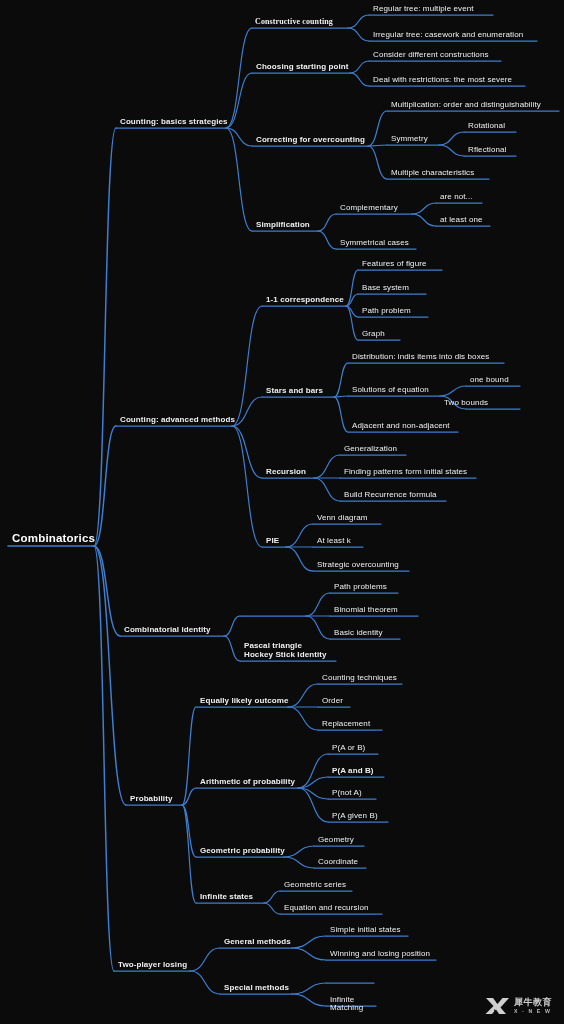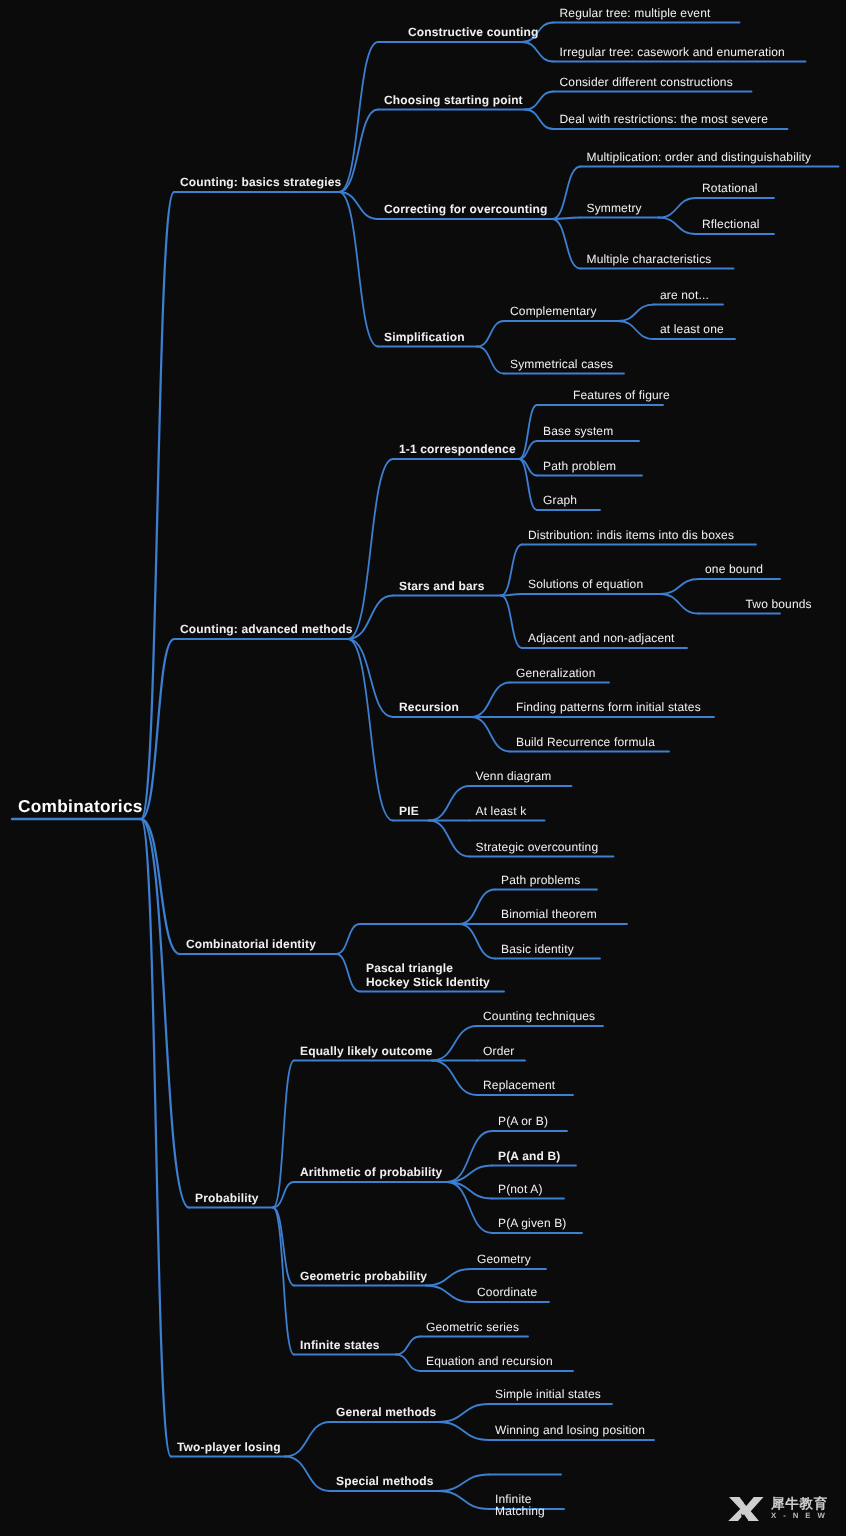--- a/index.html
+++ b/index.html
@@ -182,21 +182,21 @@
       <line x1="326" y1="983" x2="374" y2="983" stroke="#3d7fd0" stroke-width="1.25" stroke-linecap="round"></line>
       <line x1="326" y1="1006" x2="376" y2="1006" stroke="#3d7fd0" stroke-width="1.25" stroke-linecap="round"></line>
     </svg>
   <div id="nodes">
       <div class="node root" style="left: 8px; top: 533px;">
         <span class="lbl">Combinatorics</span>
       </div>
       <div class="node lv1" style="left: 116px; top: 118px;">
         <span class="lbl">Counting: basics strategies</span>
       </div>
-      <div class="node lv2" style="left: 268px; top: 18px;">
+      <div class="node lv2" style="left: 251px; top: 18px; font-family: Liberation Serif, serif;">
         <span class="lbl">Constructive counting</span>
       </div>
       <div class="node lv3" style="left: 369px; top: 5px;">
         <span class="lbl">Regular tree: multiple event</span>
       </div>
       <div class="node lv3" style="left: 369px; top: 31px;">
         <span class="lbl">Irregular tree: casework and enumeration</span>
       </div>
       <div class="node lv2" style="left: 252px; top: 63px;">
         <span class="lbl">Choosing starting point</span>
@@ -239,21 +239,21 @@
       </div>
       <div class="node lv3" style="left: 336px; top: 239px;">
         <span class="lbl">Symmetrical cases</span>
       </div>
       <div class="node lv1" style="left: 116px; top: 416px;">
         <span class="lbl">Counting: advanced methods</span>
       </div>
       <div class="node lv2" style="left: 262px; top: 296px;">
         <span class="lbl">1-1 correspondence</span>
       </div>
-      <div class="node lv3" style="left: 358px; top: 260px; margin-left: 20px;">
+      <div class="node lv3" style="left: 358px; top: 260px;">
         <span class="lbl">Features of figure</span>
       </div>
       <div class="node lv3" style="left: 358px; top: 284px;">
         <span class="lbl">Base system</span>
       </div>
       <div class="node lv3" style="left: 358px; top: 307px;">
         <span class="lbl">Path problem</span>
       </div>
       <div class="node lv3" style="left: 358px; top: 330px;">
         <span class="lbl">Graph</span>
@@ -263,21 +263,21 @@
       </div>
       <div class="node lv3" style="left: 348px; top: 353px;">
         <span class="lbl">Distribution: indis items into dis boxes</span>
       </div>
       <div class="node lv3" style="left: 348px; top: 386px;">
         <span class="lbl">Solutions of equation</span>
       </div>
       <div class="node lv4" style="left: 466px; top: 376px;">
         <span class="lbl">one bound</span>
       </div>
-      <div class="node lv4" style="left: 493px; top: 399px;">
+      <div class="node lv4" style="left: 440px; top: 399px;">
         <span class="lbl">Two bounds</span>
       </div>
       <div class="node lv3" style="left: 348px; top: 422px;">
         <span class="lbl">Adjacent and non-adjacent</span>
       </div>
       <div class="node lv2" style="left: 262px; top: 468px;">
         <span class="lbl">Recursion</span>
       </div>
       <div class="node lv3" style="left: 340px; top: 445px;">
         <span class="lbl">Generalization</span>

